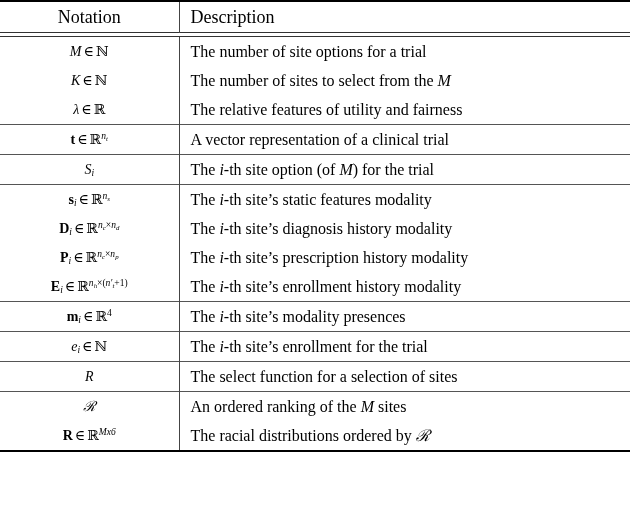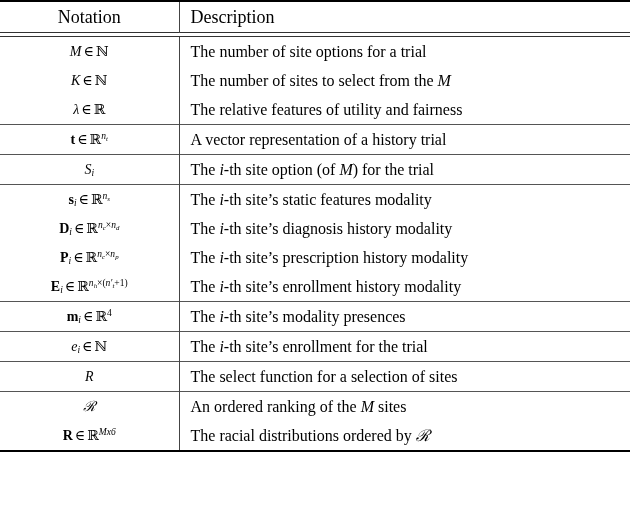--- a/index.html
+++ b/index.html
@@ -153,21 +153,21 @@
       </tr>
 
       <tr class="rule-single">
           <td colspan="2"></td>
         </tr>
 
       <tr>
         <td class="cell-notation pad-top pad-bot">
           <span class="mb">t</span><span class="op">∈</span><span class="mbb">ℝ</span><sup class="msup">n<span class="inner-sub">t</span></sup>
         </td>
-        <td class="cell-desc pad-top pad-bot">A vector representation of a history trial</td>
+        <td class="cell-desc pad-top pad-bot">A vector representation of a clinical trial</td>
       </tr>
 
       <tr class="rule-single">
           <td colspan="2"></td>
         </tr>
 
       <tr>
         <td class="cell-notation pad-top pad-bot">
           <span class="mi">S</span><sub class="msub">i</sub>
         </td>

